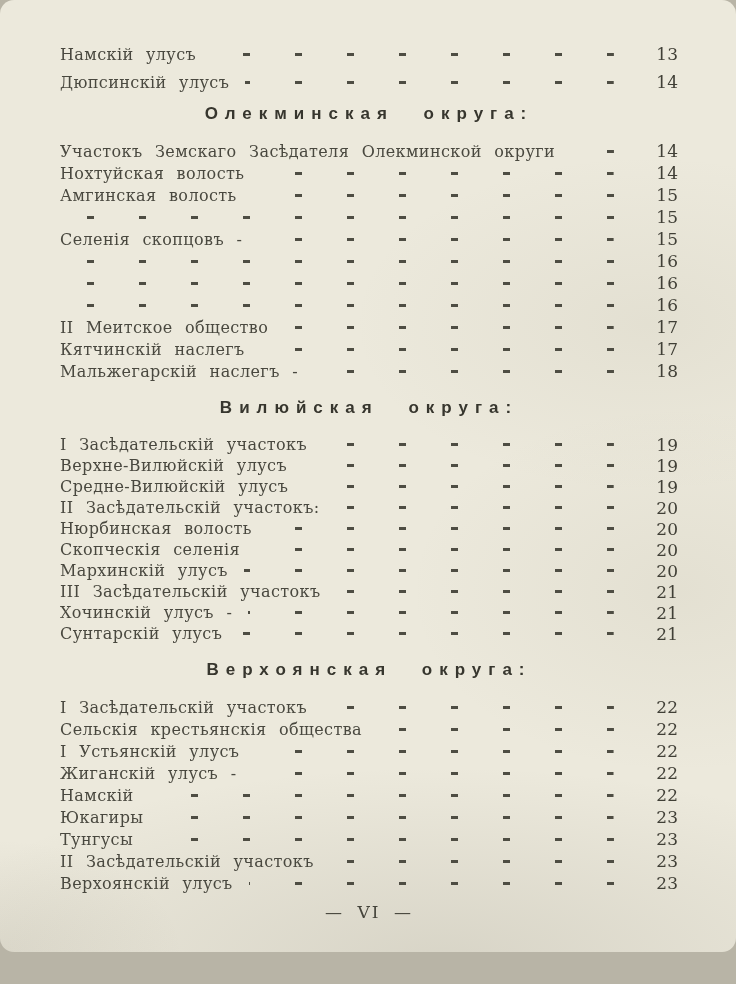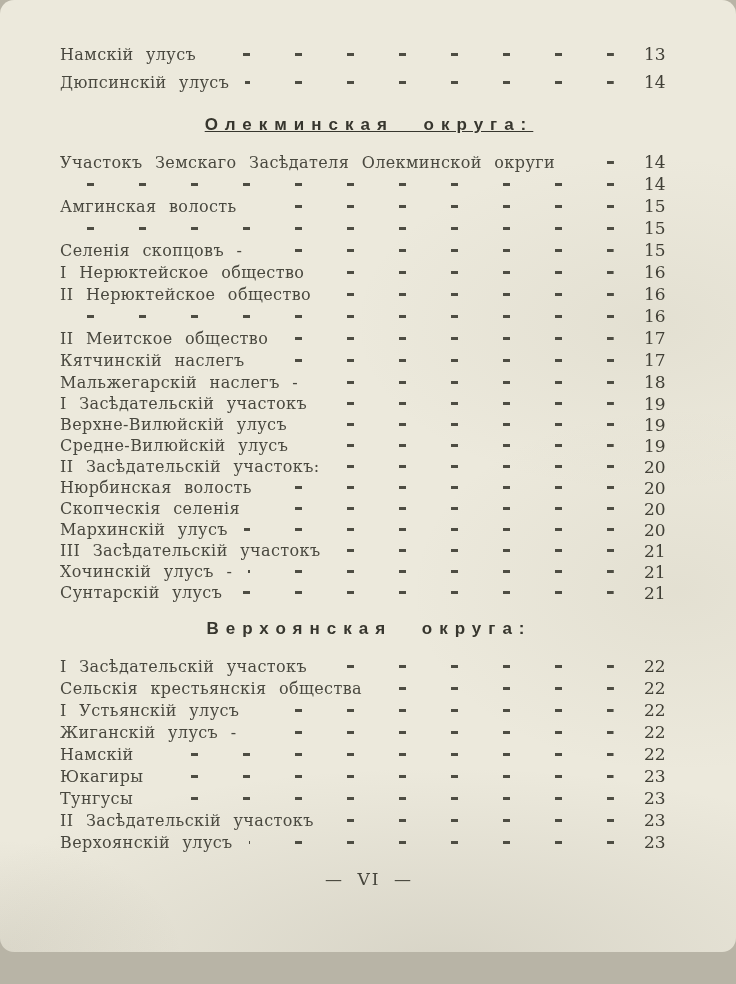--- a/index.html
+++ b/index.html
@@ -45,39 +45,40 @@
     align-self: center;
     height: 14px;
     margin: 0 30px 0 16px;
     background-image: repeating-linear-gradient(to left, #4e4d43 0 7px, transparent 7px 52px);
     background-size: 100% 3px;
     background-repeat: no-repeat;
     background-position: right center;
   }
   .row .page-num {
     flex: 0 0 34px;
+    text-align: right;
     font-size: 17px;
     color: #403f36;
   }
   
   .section-title {
     margin: 16px 0;
     text-align: center;
     font-family: "Liberation Sans", "DejaVu Sans", sans-serif;
     font-weight: 700;
     font-size: 17px;
     letter-spacing: 7px;
     word-spacing: 18px;
     color: #37362e;
   }
-  .section:first-child .section-title { margin-top: 19px; text-decoration: underline; }
+  .section:first-child .section-title { margin-top: 8px; }
   .section:nth-child(2) .row { height: 21px; }
   
   .footer {
-    margin-top: 16px;
+    margin-top: 8px;
     text-align: center;
     font-size: 17px;
     letter-spacing: 2px;
     word-spacing: 6px;
     color: #45443b;
   }
 </style>
 </head>
 <body>
 
@@ -97,44 +98,43 @@
       </div>
     <div id="sections">
         <div class="section">
           <div class="section-title">Олекминская округа:</div>
           <div class="row">
             <span class="label">Участокъ Земскаго Засѣдателя Олекминской округи</span>
             <span class="leader"></span>
             <span class="page-num">14</span>
           </div>
           <div class="row">
+            <span class="label">Нохтуйская волость</span>
             <span class="leader"></span>
             <span class="page-num">14</span>
           </div>
           <div class="row">
             <span class="label">Амгинская волость</span>
             <span class="leader"></span>
             <span class="page-num">15</span>
           </div>
           <div class="row">
             <span class="leader"></span>
             <span class="page-num">15</span>
           </div>
           <div class="row">
             <span class="label">Селенія скопцовъ -</span>
             <span class="leader"></span>
             <span class="page-num">15</span>
           </div>
           <div class="row">
-            <span class="label">I Нерюктейское общество</span>
             <span class="leader"></span>
             <span class="page-num">16</span>
           </div>
           <div class="row">
-            <span class="label">II Нерюктейское общество</span>
             <span class="leader"></span>
             <span class="page-num">16</span>
           </div>
           <div class="row">
             <span class="leader"></span>
             <span class="page-num">16</span>
           </div>
           <div class="row">
             <span class="label">II Меитское общество</span>
             <span class="leader"></span>
@@ -145,20 +145,21 @@
             <span class="leader"></span>
             <span class="page-num">17</span>
           </div>
           <div class="row">
             <span class="label">Мальжегарскій наслегъ -</span>
             <span class="leader"></span>
             <span class="page-num">18</span>
           </div>
         </div>
         <div class="section">
+          <div class="section-title">Вилюйская округа:</div>
           <div class="row">
             <span class="label">I Засѣдательскій участокъ</span>
             <span class="leader"></span>
             <span class="page-num">19</span>
           </div>
           <div class="row">
             <span class="label">Верхне-Вилюйскій улусъ</span>
             <span class="leader"></span>
             <span class="page-num">19</span>
           </div>

